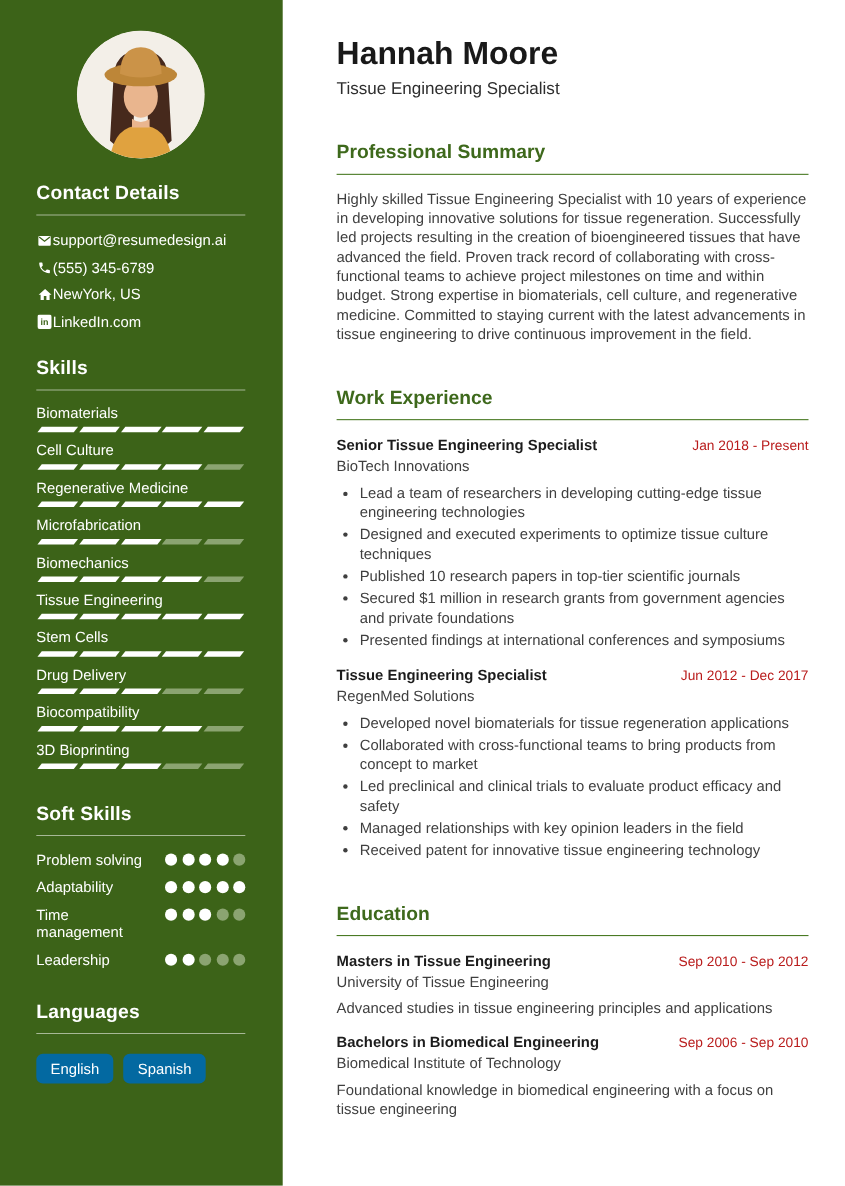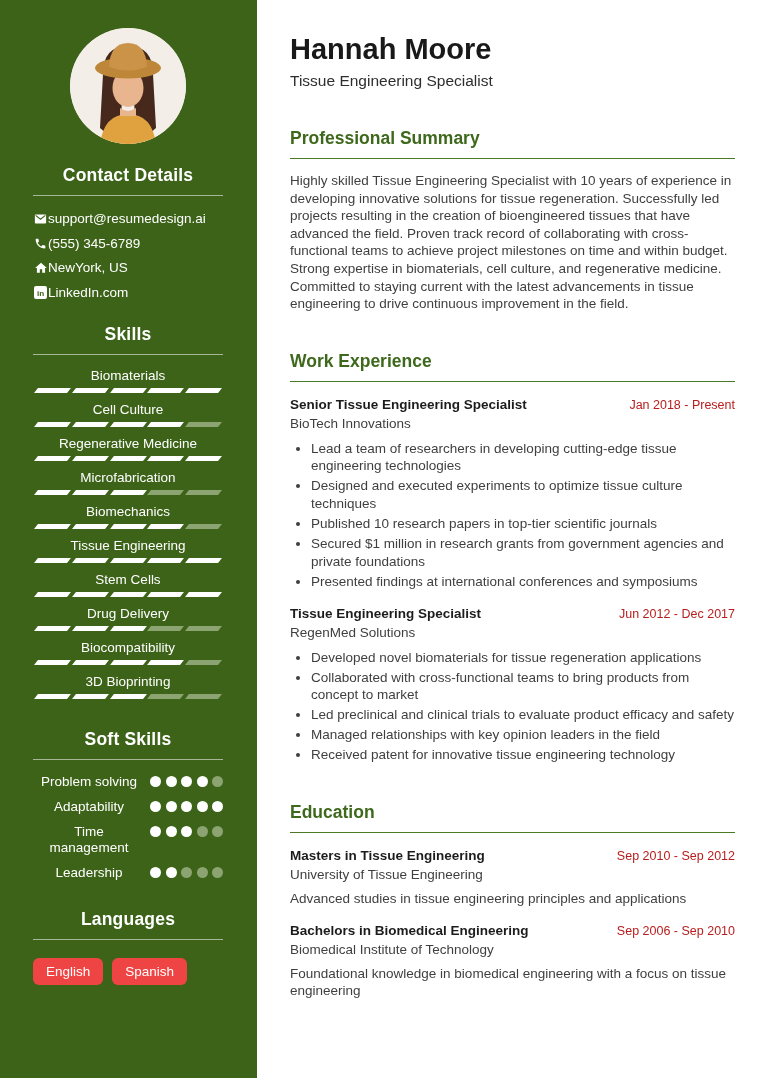--- a/index.html
+++ b/index.html
@@ -12,21 +12,21 @@
   .sidebar{
     position:absolute;left:0;top:0;width:257px;height:1078px;
     background:#3c6318;color:#fff;box-sizing:border-box;
     padding:28px 34px 0 33px;
   }
   .photo-wrap{width:116px;height:116px;border-radius:50%;overflow:hidden;
     margin:0 auto;background:#f3efe8;}
   .photo-wrap svg{display:block;}
   .side-heading{font-size:17.5px;font-weight:bold;letter-spacing:.2px;
     padding-bottom:9px;border-bottom:1px solid rgba(255,255,255,.55);}
-  .side-section{margin-top:0;text-align:center;}
+  .side-section{margin-top:0;}
   .contact-section{margin-top:21px;}
   .contact-list{margin-top:15px;}
   .contact-row{display:flex;align-items:center;margin-bottom:9.5px;
     font-size:13.5px;}
   .contact-row .cicon{width:15px;height:15px;display:flex;align-items:center;
     justify-content:center;flex:0 0 15px;}
   .skills-section{margin-top:24px;}
   .skill-list{margin-top:13px;}
   .skill{margin-bottom:9px;}
   .skill-name{font-size:13.5px;line-height:15px;}
@@ -38,25 +38,25 @@
   .soft-list{margin-top:14px;}
   .soft-row{display:flex;justify-content:space-between;align-items:flex-start;
     margin-bottom:9px;}
   .soft-name{font-size:13.5px;line-height:16px;width:112px;}
   .dots{display:flex;gap:4.5px;padding-top:2px;}
   .dot{width:11px;height:11px;border-radius:50%;}
   .dot.filled{background:#ffffff;}
   .dot.unfilled{background:#8ba471;}
   .lang-section{margin-top:28px;}
   .pill-row{margin-top:18px;display:flex;gap:9px;}
-  .pill{background:#ef4444;border-radius:6px;padding:6px 13px;font-size:13.5px;}
+  .pill{background:#0369a1;border-radius:6px;padding:6px 13px;font-size:13.5px;}
   
   .main{
     position:absolute;left:257px;top:0;width:511px;height:1078px;
-    box-sizing:border-box;padding:33px 33px 0 33px;color:#3f3f3f;
+    box-sizing:border-box;padding:33px 33px 0 49px;color:#3f3f3f;
   }
   .person-name{font-size:29px;font-weight:bold;color:#191919;line-height:32px;}
   .person-title{font-size:15.5px;color:#2e2e2e;margin-top:7px;}
   .section{margin-top:38px;}
   .section-title{color:#3e691c;font-size:17.5px;font-weight:bold;
     padding-bottom:9px;border-bottom:1.5px solid #4a7a24;}
   .summary-text{font-size:13.5px;line-height:17.6px;margin-top:13px;color:#3f3f3f;}
   .job{margin-top:15px;}
   .job-head{display:flex;justify-content:space-between;align-items:baseline;text-align:right;}
   .job-role{font-size:13.5px;font-weight:bold;color:#1c1c1c;}

